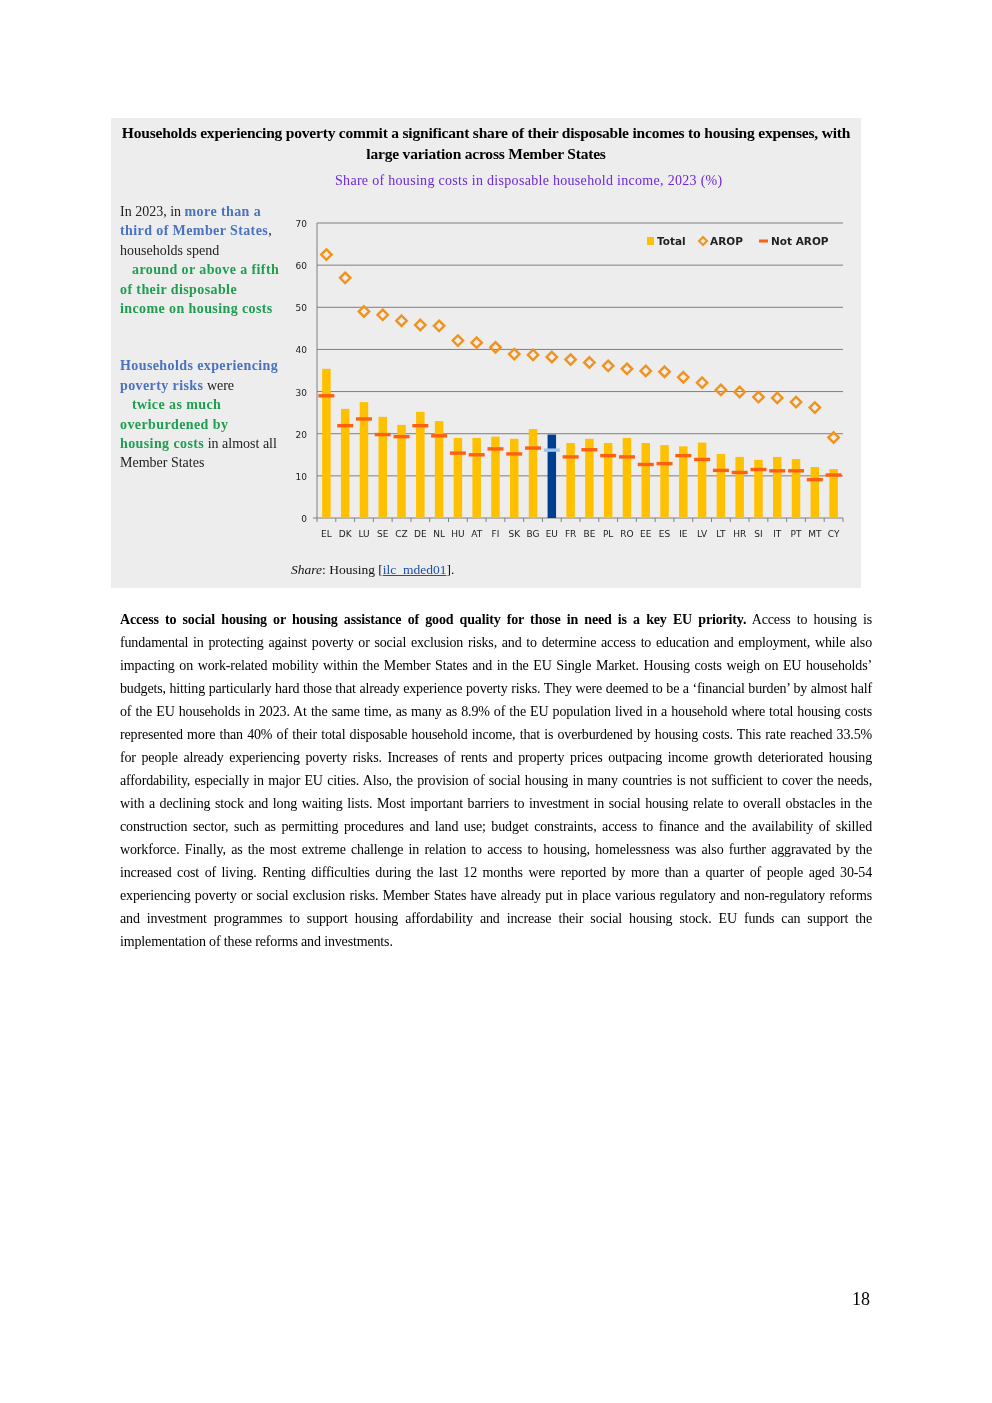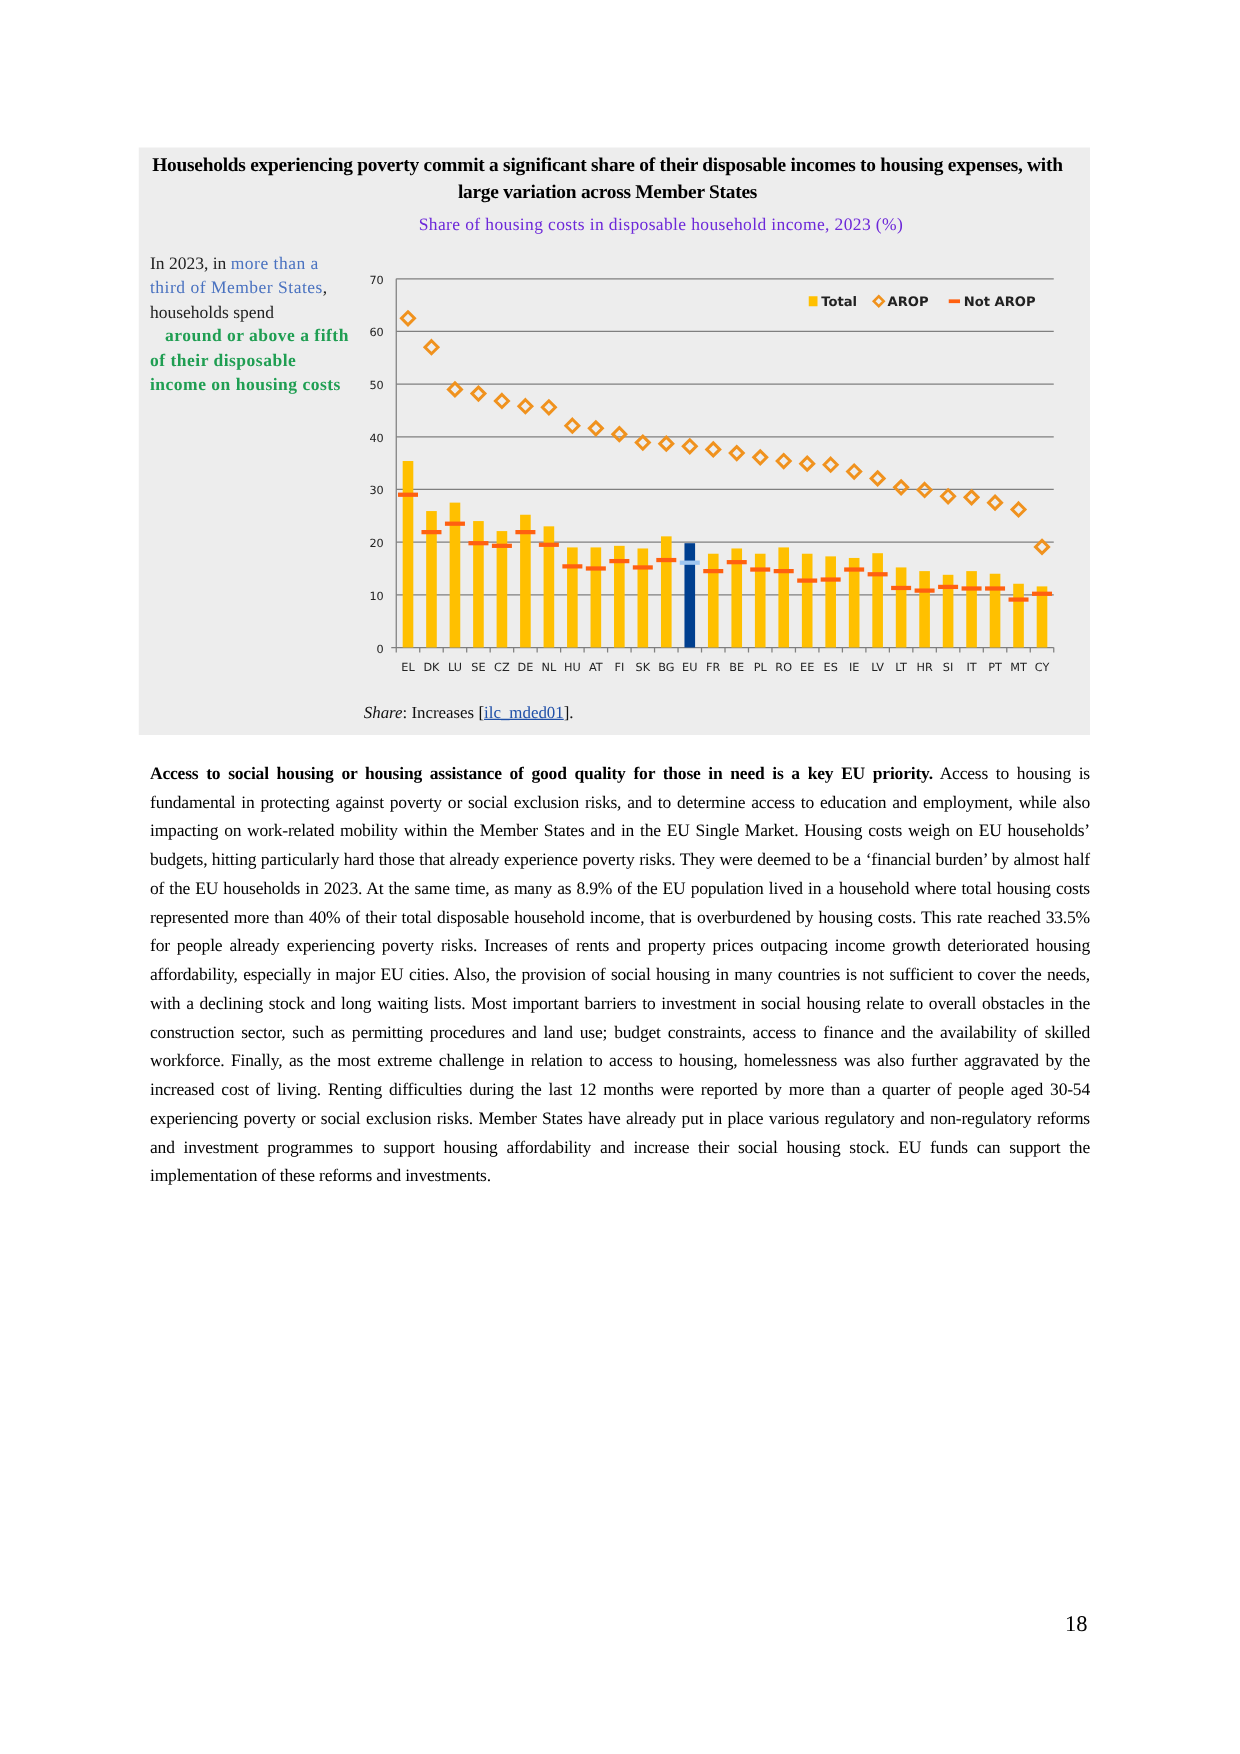--- a/index.html
+++ b/index.html
@@ -1,40 +1,41 @@
 <!DOCTYPE html>
 <html><head>
 <meta charset="utf-8">
 <style>
   html, body { margin: 0; padding: 0; background: #ffffff; }
   body { width: 992px; height: 1403px; position: relative; font-family: "Liberation Serif", "DejaVu Serif", serif; color: #000; }
-  .figure-box { position: absolute; left: 111px; top: 118px; width: 750px; height: 470px; background: #ededed; padding-left: 11px; }
+  .figure-box { position: absolute; left: 111px; top: 118px; width: 750px; height: 470px; background: #ededed; }
   .fig-title { position: absolute; left: 0; top: 4px; width: 750px; text-align: center; font-weight: bold; font-size: 15.5px; line-height: 21px; letter-spacing: -0.2px; }
   .fig-subtitle { position: absolute; left: 224px; top: 55px; font-size: 14px; color: #6d28d9; letter-spacing: 0.3px; }
   .side-note { position: absolute; left: 9px; top: 84px; width: 160px; font-size: 14px; line-height: 19.4px; color: #222; }
   .side-note p { margin: 0 0 38px 0; }
-  .hl-blue { color: #4a72c0; font-weight: normal; letter-spacing: 0.4px; }
+  .hl-blue { color: #4a72c0; font-weight: bold; letter-spacing: 0.4px; }
   .hl-green { color: #1f9e52; font-weight: bold; letter-spacing: 0.4px; margin-left: 12px; }
   .chart-svg { position: absolute; left: 170px; top: 95px; }
   .chart-svg text { font-family: "DejaVu Sans", sans-serif; }
   .source { position: absolute; left: 180px; top: 444px; font-size: 13.5px; color: #111; }
   .source a { color: #1f4fa8; text-decoration: underline; margin-top: 30px; }
   .body-text { position: absolute; left: 120px; top: 608px; width: 752px; font-size: 14px; line-height: 23px; text-align: justify; letter-spacing: -0.15px; }
   .body-text b { font-weight: bold; }
   .page-number { position: absolute; left: 852px; top: 1289px; font-size: 18px; }
 </style>
 </head>
 <body>
 
 <div class="figure-box">
   <div class="fig-title">Households experiencing poverty commit a significant share of their disposable incomes to housing expenses, with large variation across Member States</div>
   <div class="fig-subtitle">Share of housing costs in disposable household income, 2023 (%)</div>
 
   <div class="side-note">
     <p id="sn1"><span>In 2023, in </span><span class="hl-blue">more than a third of Member States</span><span>, households spend </span><span class="hl-green">around or above a fifth of their disposable income on housing costs</span></p>
+    <p id="sn2"><span class="hl-blue">Households experiencing poverty risks</span><span> were </span><span class="hl-green">twice as much overburdened by housing costs</span><span> in almost all Member States</span></p>
   </div>
 
   <svg class="chart-svg" id="chart" width="580" height="340" xmlns="http://www.w3.org/2000/svg">
       <text x="26" y="309" text-anchor="end" font-size="9" fill="#222">0</text>
       <line x1="36" x2="562" y1="262.8571428571429" y2="262.8571428571429" stroke="#7f7f7f" stroke-width="1"></line>
       <text x="26" y="266.8571428571429" text-anchor="end" font-size="9" fill="#222">10</text>
       <line x1="36" x2="562" y1="220.71428571428572" y2="220.71428571428572" stroke="#7f7f7f" stroke-width="1"></line>
       <text x="26" y="224.71428571428572" text-anchor="end" font-size="9" fill="#222">20</text>
       <line x1="36" x2="562" y1="178.57142857142858" y2="178.57142857142858" stroke="#7f7f7f" stroke-width="1"></line>
       <text x="26" y="182.57142857142858" text-anchor="end" font-size="9" fill="#222">30</text>
@@ -191,21 +192,21 @@
       <text x="552.6071428571428" y="324" text-anchor="middle" font-size="9" fill="#222">CY</text>
       <rect x="366" y="24" width="7" height="8" fill="#ffc000"></rect>
       <text x="376" y="32" font-size="10.5" font-weight="bold" fill="#222">Total</text>
       <polygon points="422,24 426,28 422,32 418,28" fill="none" stroke="#f0921e" stroke-width="2"></polygon>
       <text x="429" y="32" font-size="10.5" font-weight="bold" fill="#222">AROP</text>
       <rect x="478" y="26.5" width="9" height="3" fill="#ff6010"></rect>
       <text x="490" y="32" font-size="10.5" font-weight="bold" fill="#222">Not AROP</text>
     </svg>
 
   <div class="source">
-    <i>Share</i><span>: Increases [</span><a>ilc_mded01</a><span>].</span>
+    <i>Share</i><span>: Housing [</span><a>ilc_mded01</a><span>].</span>
   </div>
 </div>
 
 <div class="body-text">
   <b>Access to social housing or housing assistance of good quality for those in need is a key EU priority.</b><span> Access to housing is fundamental in protecting against poverty or social exclusion risks, and to determine access to education and employment, while also impacting on work-related mobility within the Member States and in the EU Single Market. Housing costs weigh on EU households’ budgets, hitting particularly hard those that already experience poverty risks. They were deemed to be a ‘financial burden’ by almost half of the EU households in 2023. At the same time, as many as 8.9% of the EU population lived in a household where total housing costs represented more than 40% of their total disposable household income, that is overburdened by housing costs. This rate reached 33.5% for people already experiencing poverty risks. Increases of rents and property prices outpacing income growth deteriorated housing affordability, especially in major EU cities. Also, the provision of social housing in many countries is not sufficient to cover the needs, with a declining stock and long waiting lists. Most important barriers to investment in social housing relate to overall obstacles in the construction sector, such as permitting procedures and land use; budget constraints, access to finance and the availability of skilled workforce. Finally, as the most extreme challenge in relation to access to housing, homelessness was also further aggravated by the increased cost of living. Renting difficulties during the last 12 months were reported by more than a quarter of people aged 30-54 experiencing poverty or social exclusion risks. Member States have already put in place various regulatory and non-regulatory reforms and investment programmes to support housing affordability and increase their social housing stock. EU funds can support the implementation of these reforms and investments.</span>
 </div>
 
 <div class="page-number">18</div>
 
 </body></html>

